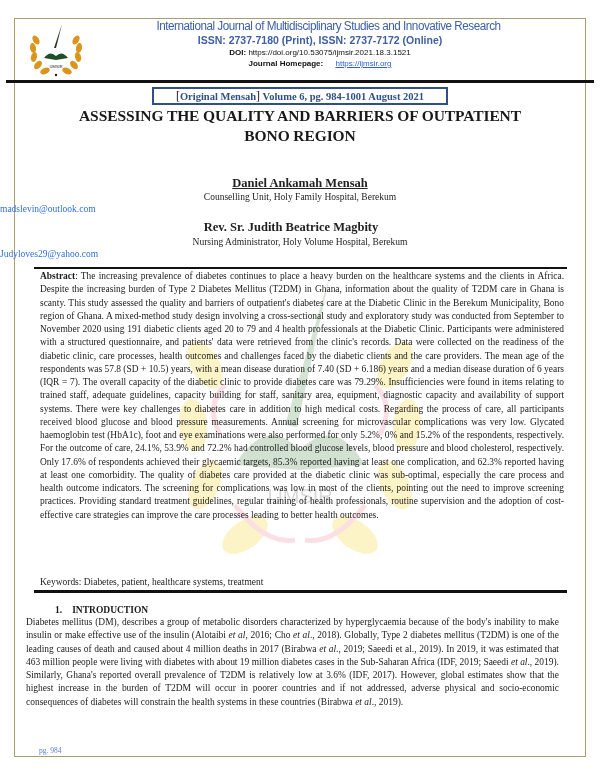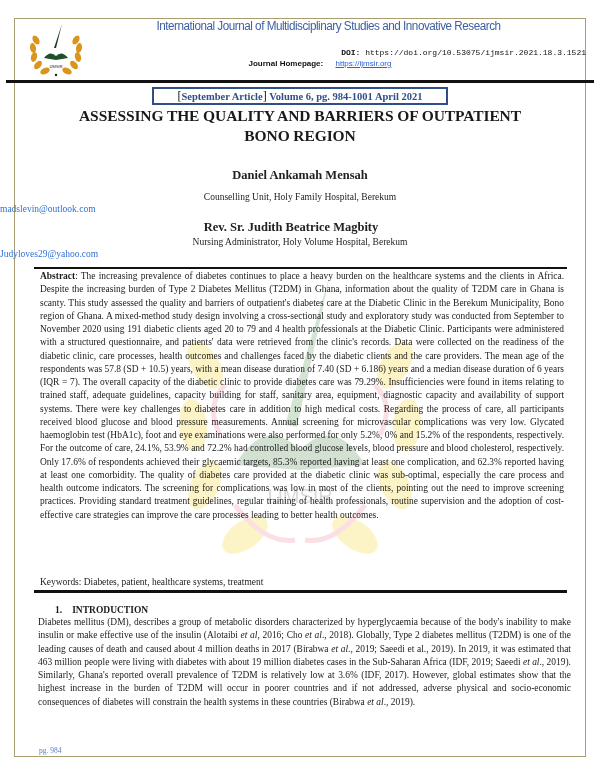--- a/index.html
+++ b/index.html
@@ -7,22 +7,22 @@
          font-family: "Liberation Serif", "DejaVu Serif", serif; color: #1a1a1a; }
   .page-border { position: absolute; left: 14px; top: 18px; width: 572px; height: 739px;
          border: 1.5px solid #a89e72; box-sizing: border-box; }
   .header { position: absolute; left: 14px; top: 18px; width: 572px; height: 62px; }
   .logo { position: absolute; left: 12px; top: 2px; width: 60px; height: 60px; }
   .journal-name { position: absolute; left: 0; width: 572px; top: 1px; text-align: center;
          font-family: "Liberation Sans", sans-serif; font-size: 12.3px; color: #3d5fa3;
          letter-spacing: -0.5px; transform: scaleX(0.95); padding-left: 60px; box-sizing: border-box; }
   .issn { position: absolute; left: 0; width: 572px; top: 16px; text-align: center; padding-left: 40px; box-sizing: border-box;
          font-family: "Liberation Sans", sans-serif; font-size: 10.5px; font-weight: bold; color: #3d5fa3; }
-  .doi { position: absolute; left: 0; width: 572px; top: 30px; text-align: right; padding-left: 40px; box-sizing: border-box;
-         font-family: Liberation Mono, monospace; font-size: 8px; color: #111; }
+  .doi { position: absolute; left: 0; width: 572px; top: 30px; text-align: center; padding-left: 40px; box-sizing: border-box;
+         font-family: Liberation Sans, sans-serif; font-size: 8px; color: #111; }
   .doi b { font-weight: bold; }
   .homepage { position: absolute; left: 0; width: 572px; top: 41px; text-align: center; padding-left: 40px; box-sizing: border-box;
          font-family: "Liberation Sans", sans-serif; font-size: 8px; font-weight: bold; color: #111; }
   .homepage a { color: #2a5fd6; text-decoration: underline; font-weight: normal; margin-left: 10px; }
   .rule-top { position: absolute; left: 6px; top: 80px; width: 588px; height: 3px; background: #111; }
   .article-box { position: absolute; left: 152px; top: 87px; width: 296px; height: 18px;
          border: 2px solid #2f4f86; box-sizing: border-box; text-align: center;
          font-size: 10.5px; font-weight: bold; color: #2f4f86; line-height: 14px; white-space: nowrap; }
   .article-box .bracket { color: #111; font-weight: normal; font-size: 12px; }
   .title { position: absolute; left: 40px; width: 520px; top: 106px; text-align: center;
@@ -31,21 +31,21 @@
   .affil { position: absolute; left: 0; width: 600px; text-align: center; font-size: 9.5px; color: #222; }
   .email { position: absolute; left: 0; width: 600px; text-align: left; font-size: 9.5px; font-weight: normal; color: #2f6fd6; }
   .rule-abs { position: absolute; left: 34px; top: 267px; width: 533px; height: 2px; background: #111; }
   .abstract { position: absolute; left: 40px; top: 270px; width: 524px; font-size: 9.45px; line-height: 13.25px;
          text-align: justify; color: #1a1a1a; }
   .abstract b { font-weight: bold; }
   .keywords { position: absolute; left: 40px; top: 577px; font-size: 9.45px; color: #1a1a1a; }
   .rule-kw { position: absolute; left: 34px; top: 590px; width: 533px; height: 2.5px; background: #111; }
   .intro-head { position: absolute; left: 55px; top: 605px; font-size: 9.5px; font-weight: bold; color: #1a1a1a; }
   .intro-head .num { margin-right: 10px; }
-  .intro { position: absolute; left: 38px; top: 616px; width: 533px; font-size: 9.45px; line-height: 13.25px;
+  .intro { position: absolute; left: 26px; top: 616px; width: 533px; font-size: 9.45px; line-height: 13.25px;
          text-align: justify; color: #1a1a1a; }
   .intro i { font-style: italic; }
   .page-num { position: absolute; left: 39px; top: 746px; font-size: 7.5px; color: #5b7fc4; }
   .watermark { position: absolute; left: 165px; top: 275px; width: 270px; height: 300px; opacity: 0.22; pointer-events: none; }
 </style>
 </head>
 <body>
 
 <div class="page-border"></div>
 
@@ -63,43 +63,44 @@
       <ellipse cx="52" cy="37" rx="3" ry="5" transform="rotate(-15 52 37)"></ellipse>
       <ellipse cx="48" cy="45" rx="3" ry="5" transform="rotate(-40 48 45)"></ellipse>
       <ellipse cx="41" cy="51" rx="3" ry="5" transform="rotate(-65 41 51)"></ellipse>
     </g>
     <path d="M36 4 L28 28 L30 28 Z" fill="#1f3a22"></path>
     <path d="M18 38 Q24 30 30 36 Q36 30 42 38 L30 40 Z" fill="#1f4f2a"></path>
     <text x="30" y="48" font-size="4" text-anchor="middle" fill="#222" font-family="Liberation Sans, sans-serif">IJMSIR</text>
     <circle cx="30" cy="55" r="1.2" fill="#222"></circle>
   </svg>
   <div class="journal-name">International Journal of Multidisciplinary Studies and Innovative Research</div>
+  <div class="issn">ISSN: 2737-7180 (Print), ISSN: 2737-7172 (Online)</div>
   <div class="doi">
     <b>DOI:</b>
     <span>https://doi.org/10.53075/ijmsir.2021.18.3.1521</span>
   </div>
   <div class="homepage">
     <span>Journal Homepage:</span>
     <a>https://ijmsir.org</a>
   </div>
 </div>
 
 <div class="rule-top"></div>
 
 <div class="article-box">
-  <span class="bracket">[</span><span>September Article</span><span class="bracket">]</span>
-  <span>Volume 6, pg. 984-1001 April 2021</span>
+  <span class="bracket">[</span><span>Original Mensah</span><span class="bracket">]</span>
+  <span>Volume 6, pg. 984-1001 August 2021</span>
 </div>
 
 <div class="title">
   <div>ASSESSING THE QUALITY AND BARRIERS OF OUTPATIENT</div>
   <div>BONO REGION</div>
 </div>
 
-<div class="author" style="top:168px;">Daniel Ankamah Mensah</div>
+<div class="author" style="top:176px;text-decoration:underline;">Daniel Ankamah Mensah</div>
 <div class="affil" style="top:192px;">Counselling Unit, Holy Family Hospital, Berekum</div>
 <div class="email" style="top:204px;">madslevin@outlook.com</div>
 
 <div class="author" style="top:220px; padding-right:18px; box-sizing:border-box;">Rev. Sr. Judith Beatrice Magbity</div>
 <div class="affil" style="top:237px;">Nursing Administrator, Holy Volume Hospital, Berekum</div>
 <div class="email" style="top:249px;">Judyloves29@yahoo.com</div>
 
 <div class="rule-abs"></div>
 
 <svg class="watermark" viewBox="0 0 270 300">

